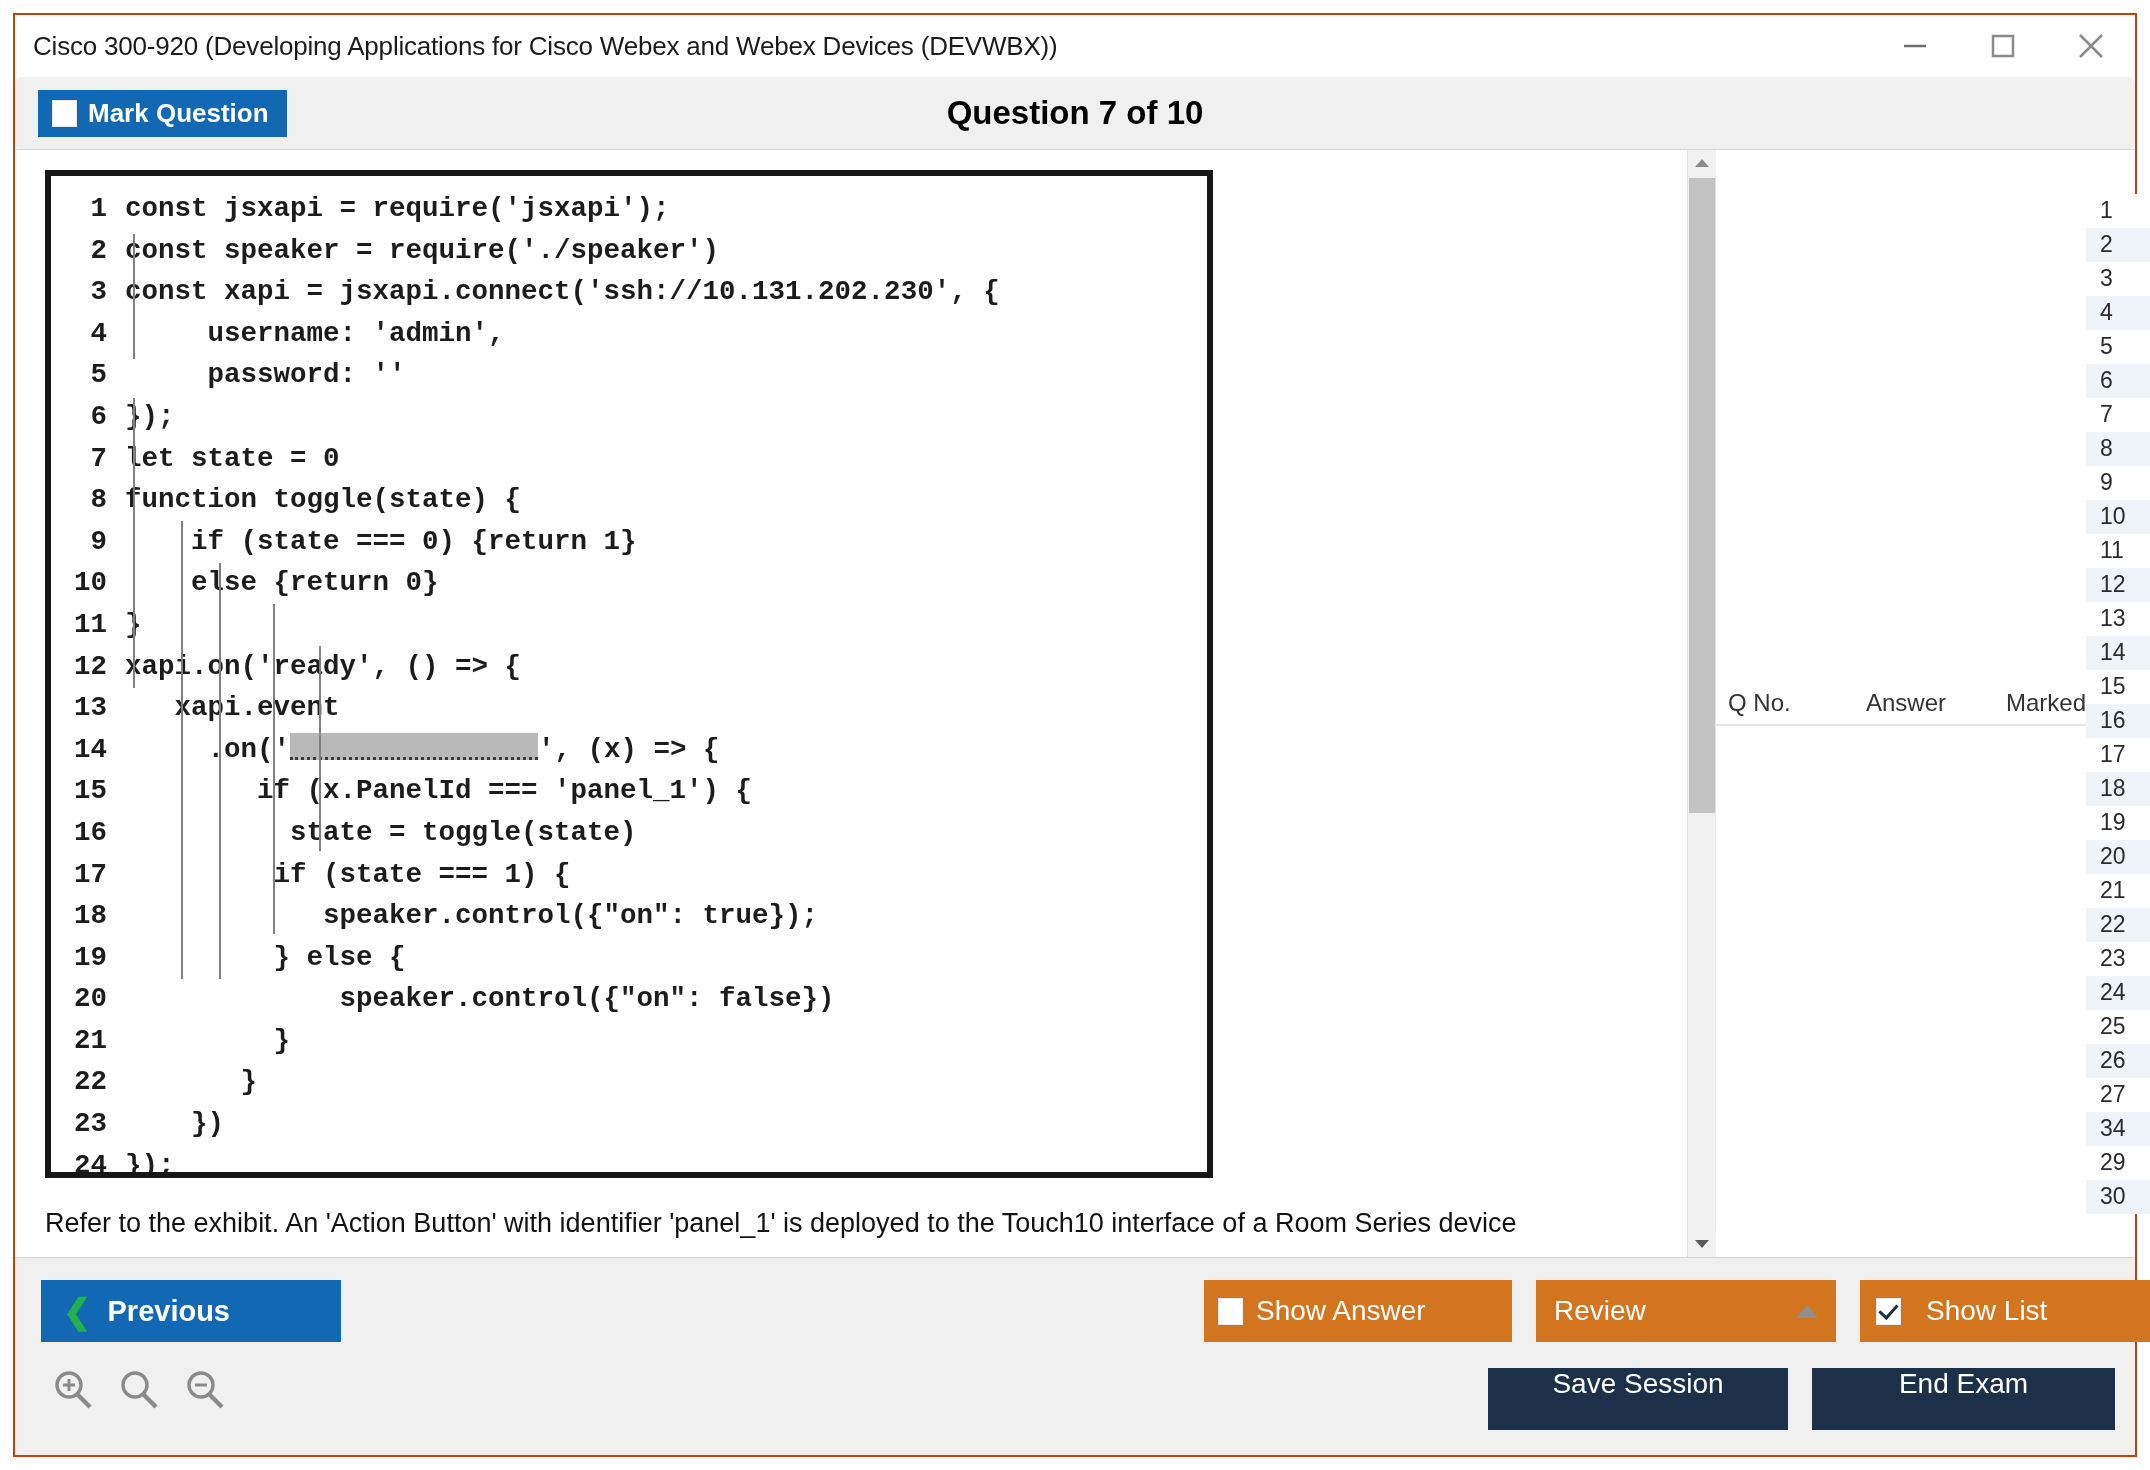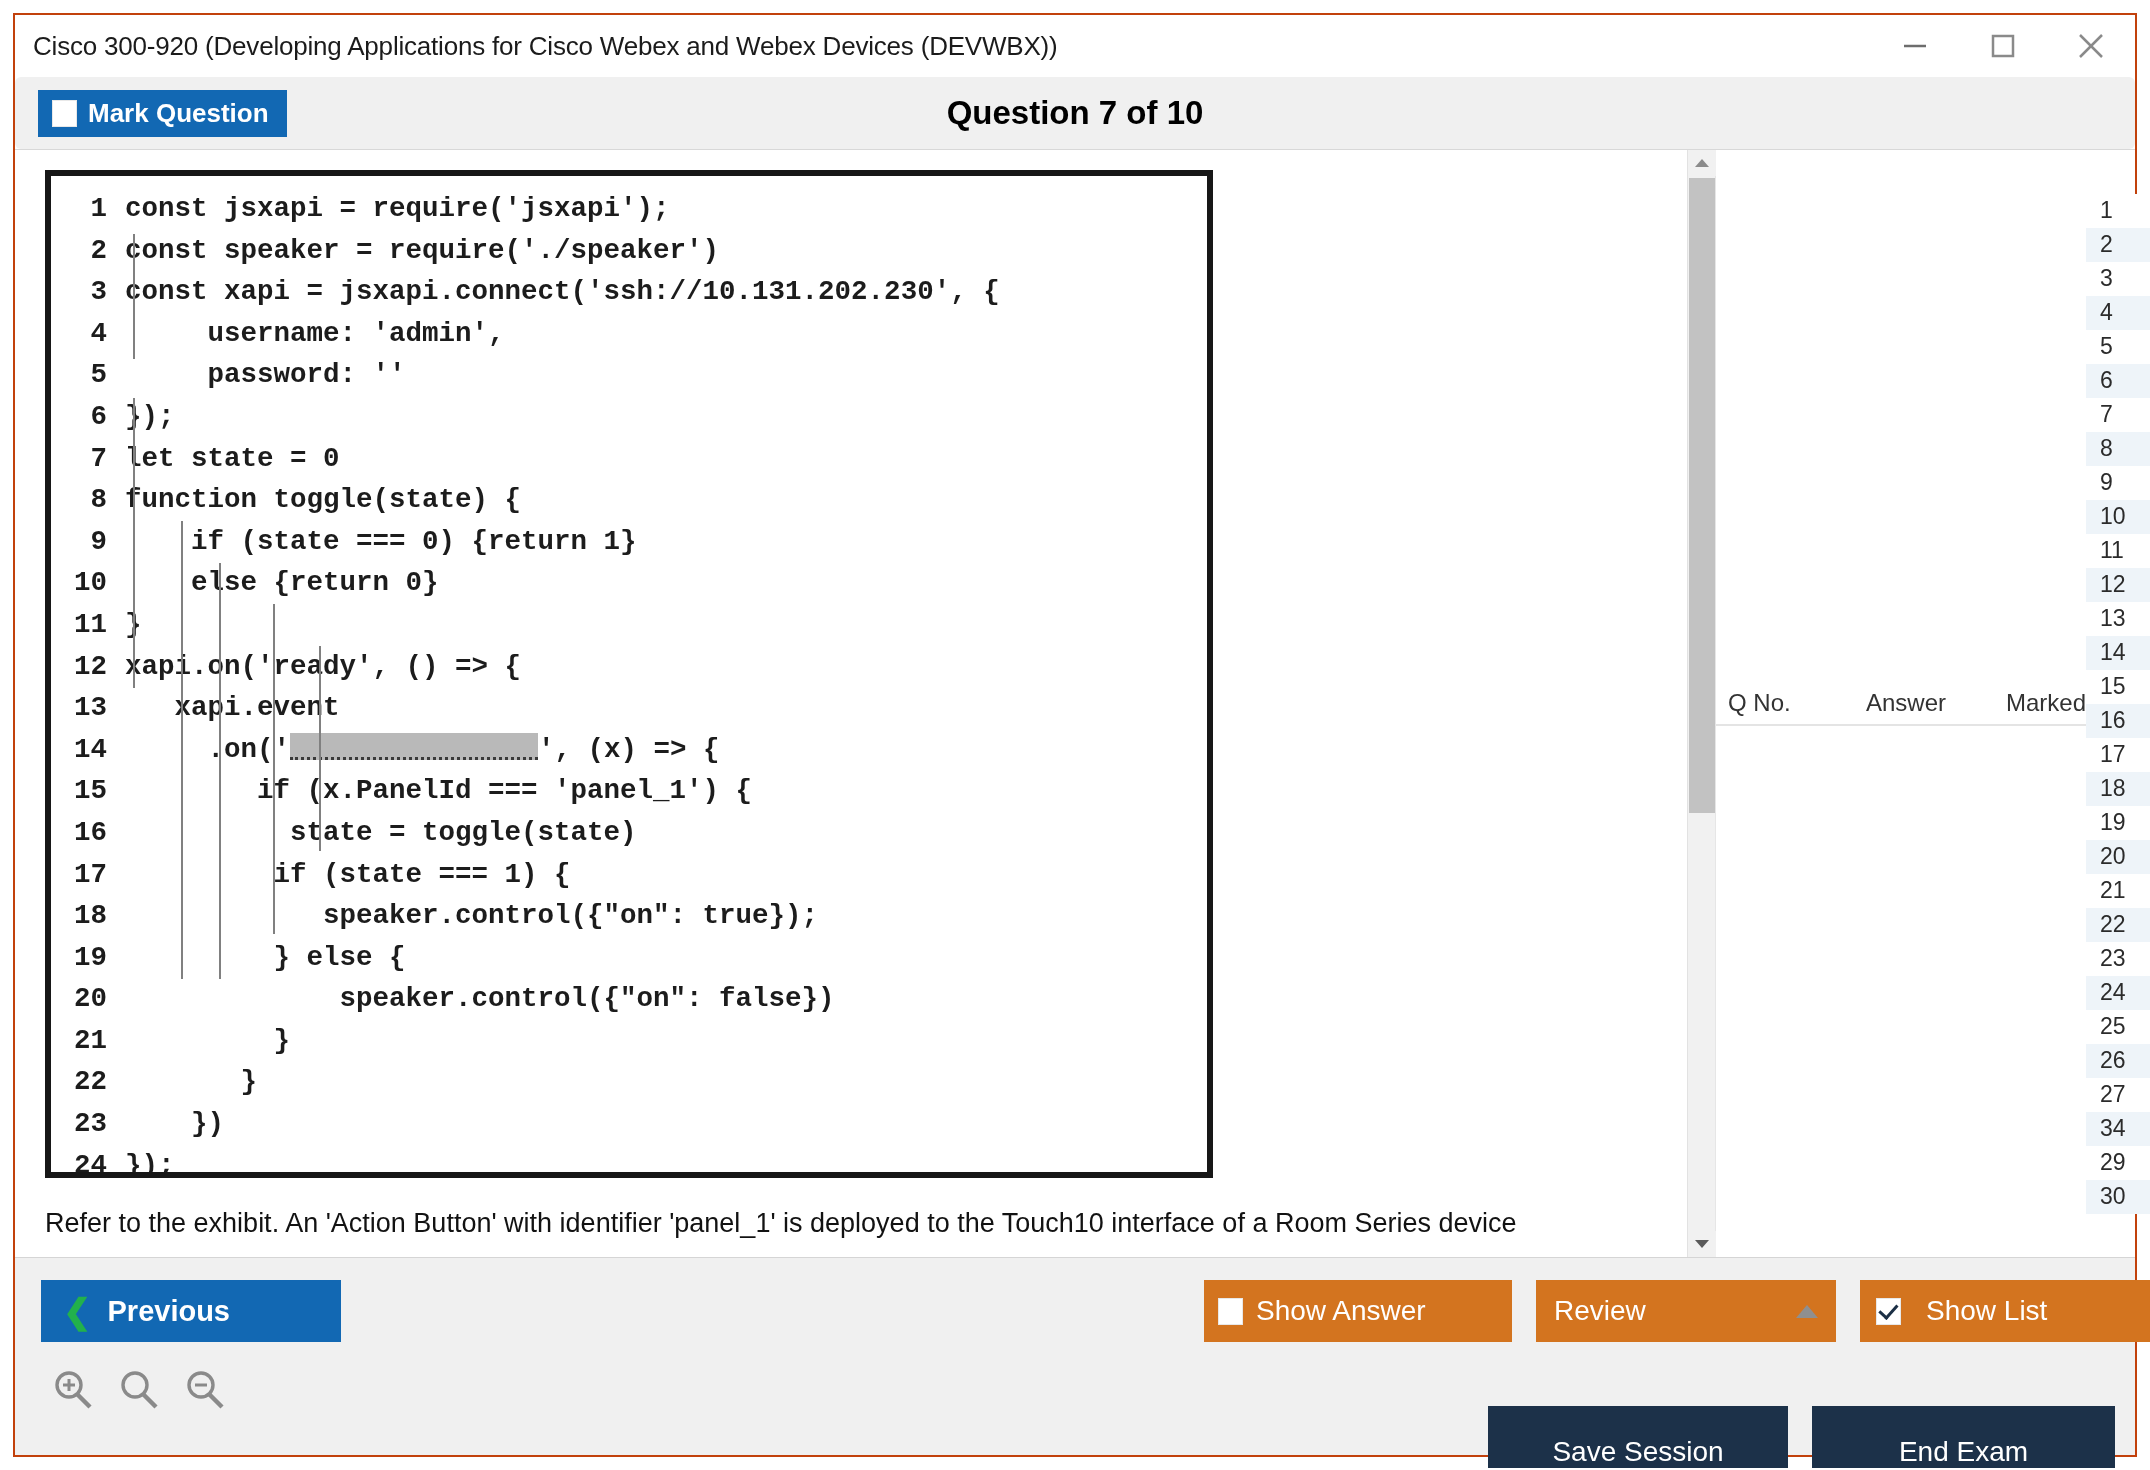--- a/index.html
+++ b/index.html
@@ -352,23 +352,22 @@
   }
   .btn-navy {
     position: absolute;
     background: #1c3149;
     border: none;
     color: #ffffff;
     font-size: 28px;
     cursor: pointer;
     height: 62px;
     display: flex;
-    align-items: flex-end;
+    align-items: flex-start;
     justify-content: center;
-    margin-top: 38px;
   }
   #save-session-button { left: 1473px; top: 110px; width: 300px; }
   #end-exam-button     { left: 1797px; top: 110px; width: 303px; }
 
   .caret-up {
     width: 0; height: 0;
     border-left: 11px solid transparent;
     border-right: 11px solid transparent;
     border-bottom: 13px solid #8f8f8f;
   }

